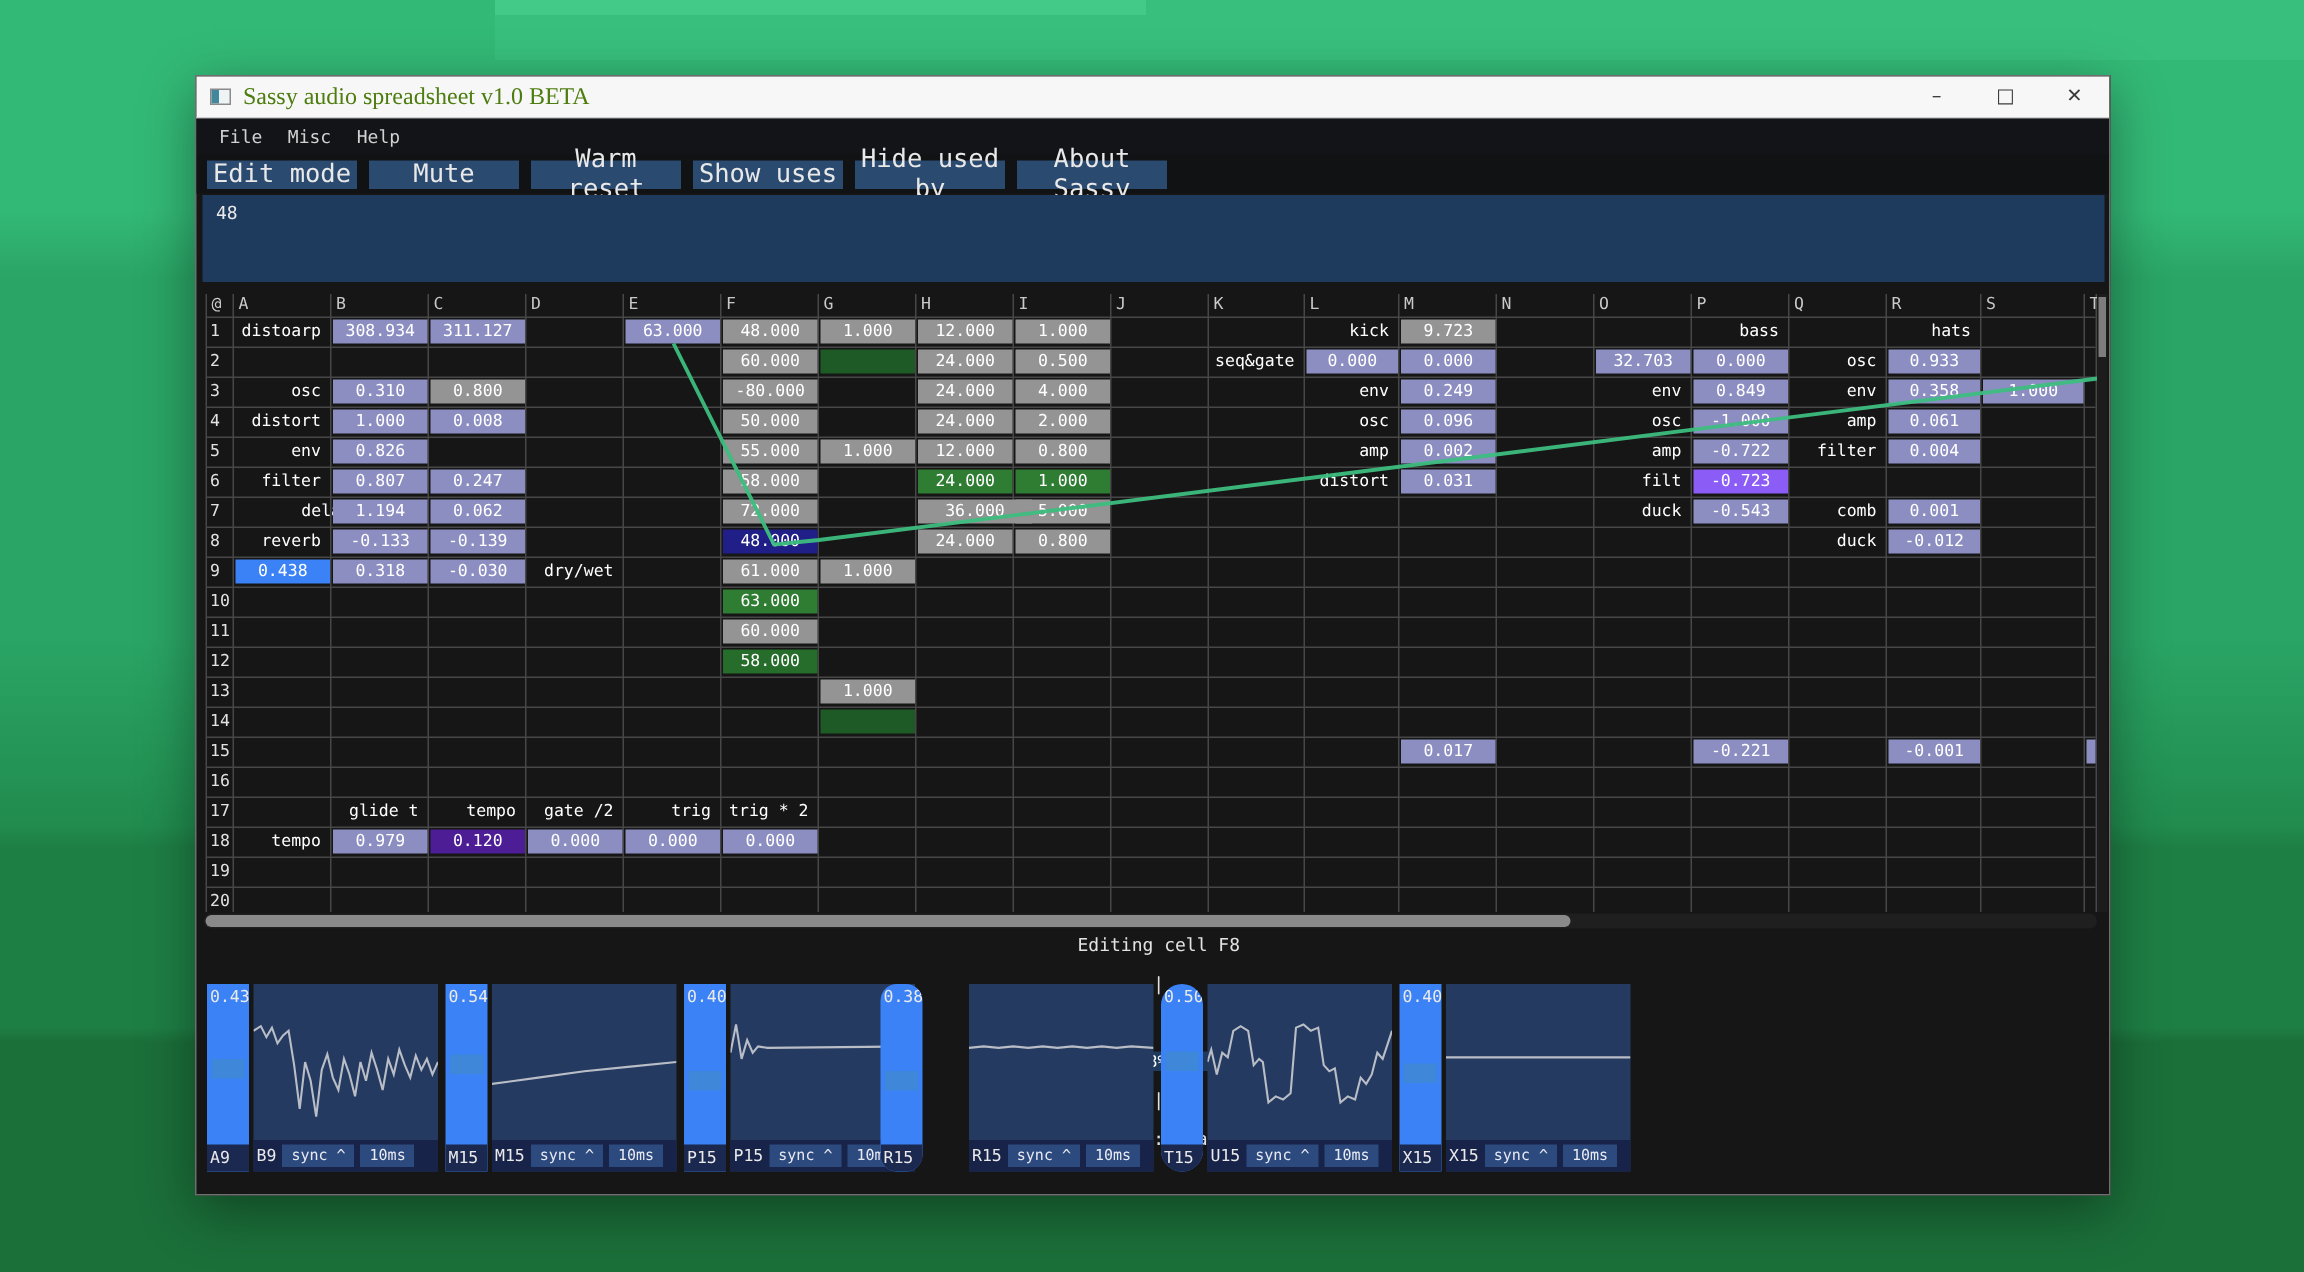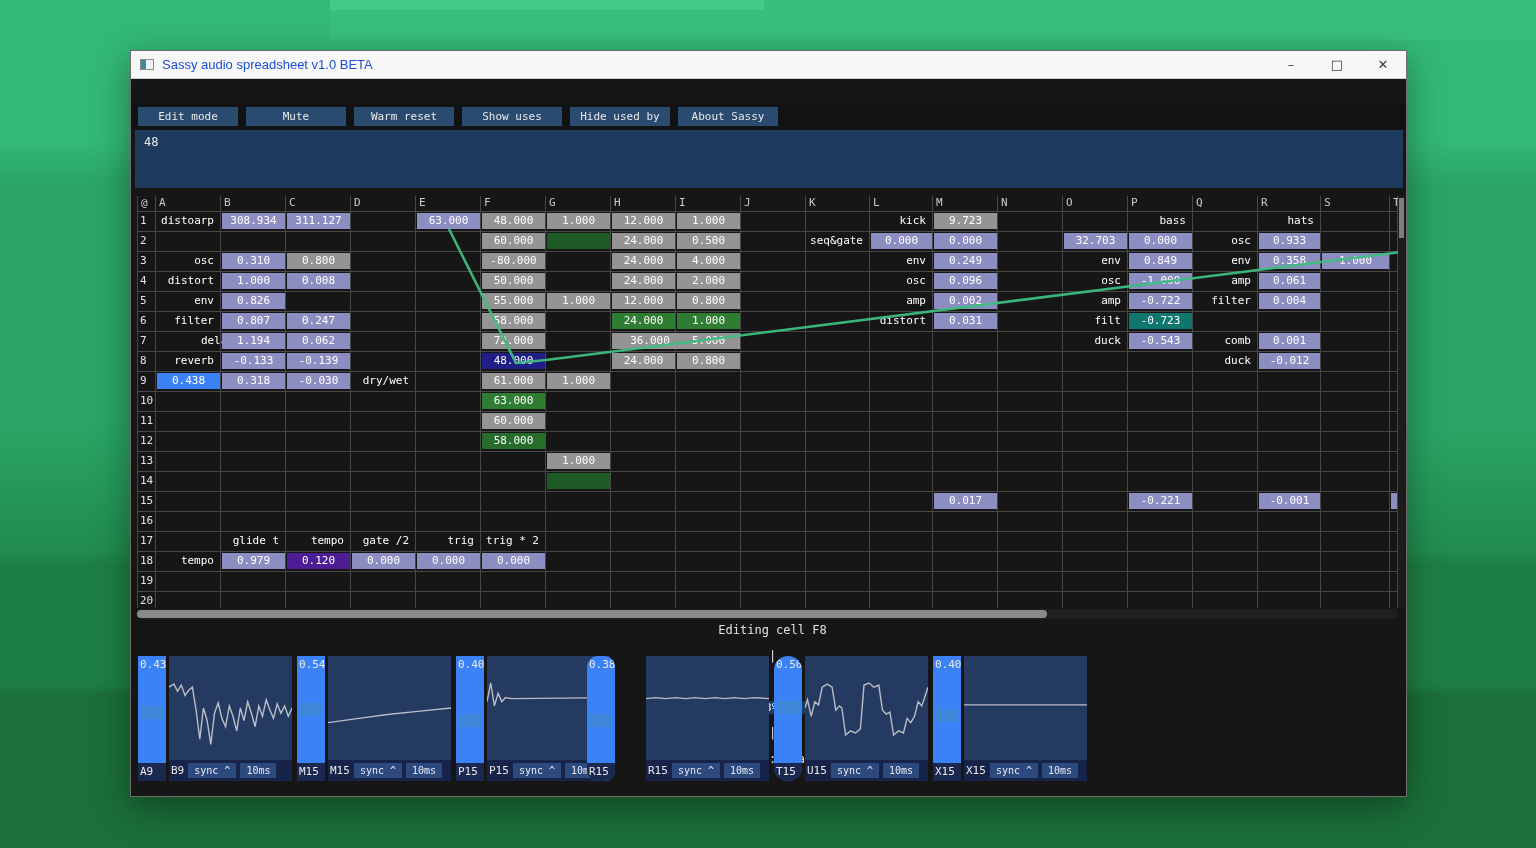--- a/index.html
+++ b/index.html
@@ -17,30 +17,30 @@
   .bg-strip2{position:absolute;left:330px;top:0;width:434px;height:10px;background:#44ca88;}
   .window{
     position:absolute;left:130px;top:50px;width:1277px;height:747px;
     background:#161616;border:1px solid #6e6e6e;
     box-shadow:0 10px 34px rgba(0,0,0,.38);
   }
   .titlebar{position:absolute;left:0;top:0;width:100%;height:28px;background:#f7f7f7;
     display:flex;align-items:center;border-bottom:1px solid #cfcfcf;}
   .app-icon{width:14px;height:11px;margin-left:9px;border:1px solid #8a8a8a;
     background:linear-gradient(90deg,#41889c 0,#41889c 42%,#eef3f6 42%);}
-  .title{font-family:Liberation Sans, sans-serif;font-size:13px;color:#1d4ed8;margin-left:8px;}
+  .title{font-family:Liberation Serif, serif;font-size:16px;color:#4d7c0f;margin-left:8px;}
   .win-controls{margin-left:auto;display:flex;align-items:center;height:100%;}
   .wc{width:46px;height:100%;display:flex;align-items:center;justify-content:center;
     font-family:"DejaVu Sans",sans-serif;font-size:13px;color:#3c3c3c;cursor:default;}
   .menubar{position:absolute;left:0;top:28px;width:100%;height:24px;background:#121418;
     display:flex;align-items:center;gap:17px;padding-left:15px;}
   .menu-item{font-size:12px;color:#d2d2d2;}
   .toolbar{position:absolute;left:0;top:52px;width:100%;height:26px;background:#101214;
     display:flex;align-items:center;gap:8px;padding-left:7px;}
-  .tb-btn{width:100px;height:19px;background:#2b4a70;color:#e8e8e8;font-size:11px;
+  .tb-btn{width:100px;height:19px;background:#2b4a70;color:#e8e8e8;font-size:17px;
     display:flex;align-items:center;justify-content:center;font-family:inherit;border:none;}
   .formula{position:absolute;left:4px;top:79px;width:1268px;height:58px;background:#1e3a5c;
     color:#e9e9e9;font-size:12px;padding:5px 9px;}
   #grid{position:absolute;left:0;top:145px;width:1267px;height:412px;overflow:hidden;}
   .gline{position:absolute;background:#474747;}
   .gh{position:absolute;font-size:11px;color:#c9c9c9;line-height:14px;}
   .rn{position:absolute;font-size:11px;color:#e2e2e2;line-height:20px;}
   .cellbox{position:absolute;font-size:11px;color:#ffffff;line-height:16px;height:16px;
     text-align:center;overflow:hidden;white-space:nowrap;}
   .cellbox.label{background:none !important;text-align:right;padding-right:6px;}
@@ -79,20 +79,25 @@
     <div class="titlebar">
       <span class="app-icon"></span>
       <span class="title">Sassy audio spreadsheet v1.0 BETA</span>
       <span class="win-controls">
         <span class="wc">–</span>
         <span class="wc">□</span>
         <span class="wc">✕</span>
       </span>
     </div>
 
+    <div class="menubar">
+      <span class="menu-item">File</span>
+      <span class="menu-item">Misc</span>
+      <span class="menu-item">Help</span>
+    </div>
 
     <div class="toolbar">
       <button class="tb-btn">Edit mode</button>
       <button class="tb-btn">Mute</button>
       <button class="tb-btn">Warm reset</button>
       <button class="tb-btn">Show uses</button>
       <button class="tb-btn">Hide used by</button>
       <button class="tb-btn">About Sassy</button>
     </div>
 
@@ -244,21 +249,21 @@
         <div class="cellbox" style="left: 1128px; top: 97px; width: 61px; background: rgb(140, 142, 194);">0.004</div>
         <div class="cellbox label" style="left: 26px; top: 117px; width: 63px;">filter</div>
         <div class="cellbox" style="left: 91px; top: 117px; width: 63px; background: rgb(140, 142, 194);">0.807</div>
         <div class="cellbox" style="left: 156px; top: 117px; width: 63px; background: rgb(140, 142, 194);">0.247</div>
         <div class="cellbox" style="left: 351px; top: 117px; width: 63px; background: rgb(148, 148, 148);">58.000</div>
         <div class="cellbox" style="left: 481px; top: 117px; width: 63px; background: rgb(46, 125, 50);">24.000</div>
         <div class="cellbox" style="left: 546px; top: 117px; width: 63px; background: rgb(46, 125, 50);">1.000</div>
         <div class="cellbox label" style="left: 740px; top: 117px; width: 61px;">distort</div>
         <div class="cellbox" style="left: 803px; top: 117px; width: 63px; background: rgb(140, 142, 194);">0.031</div>
         <div class="cellbox label" style="left: 933px; top: 117px; width: 63px;">filt</div>
-        <div class="cellbox" style="left: 998px; top: 117px; width: 63px; background: #0f766e;">-0.723</div>
+        <div class="cellbox" style="left: 998px; top: 117px; width: 63px; background: #8b5cf6;">-0.723</div>
         <div class="cellbox label" style="left: 26px; top: 137px; width: 63px; margin-left: 20px;">delay</div>
         <div class="cellbox" style="left: 91px; top: 137px; width: 63px; background: rgb(140, 142, 194);">1.194</div>
         <div class="cellbox" style="left: 156px; top: 137px; width: 63px; background: rgb(140, 142, 194);">0.062</div>
         <div class="cellbox" style="left: 351px; top: 137px; width: 63px; background: rgb(148, 148, 148);">72.000</div>
         <div class="cellbox" style="left: 481px; top: 137px; width: 76px; background: rgb(148, 148, 148);">36.000</div>
         <div class="cellbox" style="left: 546px; top: 137px; width: 63px; background: rgb(148, 148, 148);">5.000</div>
         <div class="cellbox label" style="left: 933px; top: 137px; width: 63px;">duck</div>
         <div class="cellbox" style="left: 998px; top: 137px; width: 63px; background: rgb(140, 142, 194);">-0.543</div>
         <div class="cellbox label" style="left: 1063px; top: 137px; width: 63px;">comb</div>
         <div class="cellbox" style="left: 1128px; top: 137px; width: 61px; background: rgb(140, 142, 194);">0.001</div>

